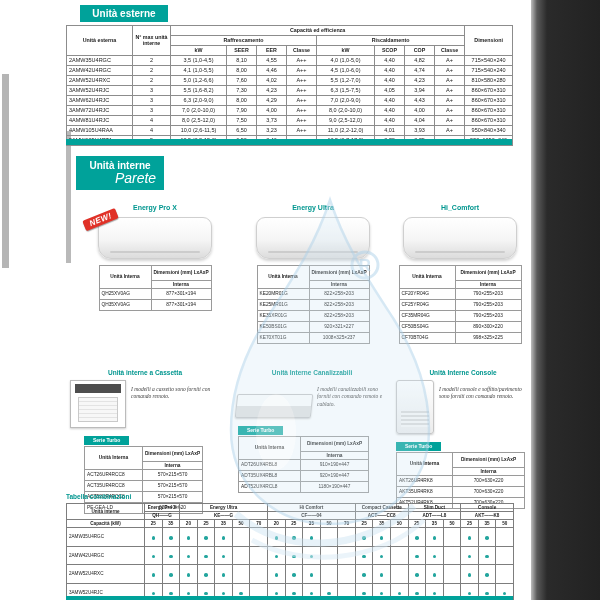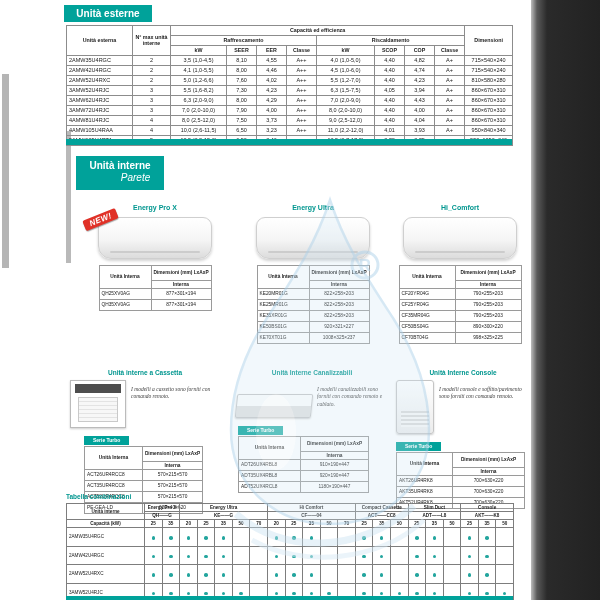--- a/index.html
+++ b/index.html
@@ -7,24 +7,24 @@
           font-family:"Liberation Sans","DejaVu Sans",sans-serif;color:#1a1a1a;}
 
   
   .edge-dark{position:absolute;left:531px;top:0;width:69px;height:600px;
              background:linear-gradient(90deg,#bdbdbd 0,#5a5a5a 6px,#2a2a2a 16px,#222 100%);}
   .strip-a{position:absolute;left:2px;top:74px;width:7px;height:194px;background:#a3a3a3;opacity:.8;}
   .strip-b{position:absolute;left:66px;top:131px;width:5px;height:132px;background:#9b9b9b;opacity:.7;}
 
   
   .tealbox{position:absolute;background:#00A29A;color:#fff;text-align:center;}
-  #box1{left:64px;top:5px;width:88px;height:17px;font-size:10px;font-weight:bold;line-height:17px;}
+  #box1{left:80px;top:5px;width:88px;height:17px;font-size:10px;font-weight:bold;line-height:17px;}
   #box2{left:76px;top:156px;width:88px;height:34px;padding-top:3px;box-sizing:border-box;}
   #box2 .l1{display:block;font-size:10px;font-weight:bold;line-height:13px;}
-  #box2 .l2{display:block;font-size:10px;font-style:italic;line-height:12px;padding-left:31px;}
+  #box2 .l2{display:block;font-size:14px;font-style:italic;line-height:12px;padding-left:31px;}
   .tealbar{position:absolute;background:#00A29A;}
   #bar1{left:66px;top:139px;width:446px;height:6px;}
   #bar2{left:66px;top:596px;width:447px;height:4px;}
 
   
   table{border-collapse:collapse;table-layout:fixed;}
   #t-esterne{position:absolute;left:66px;top:25px;width:446px;}
   #t-esterne th,#t-esterne td{border:1px solid #8c8c8c;text-align:center;padding:0;line-height:1.12;}
   #t-esterne th{font-size:5.3px;font-weight:bold;height:9px;padding:0 1px;}
   #t-esterne td{font-size:5.5px;height:9px;}

